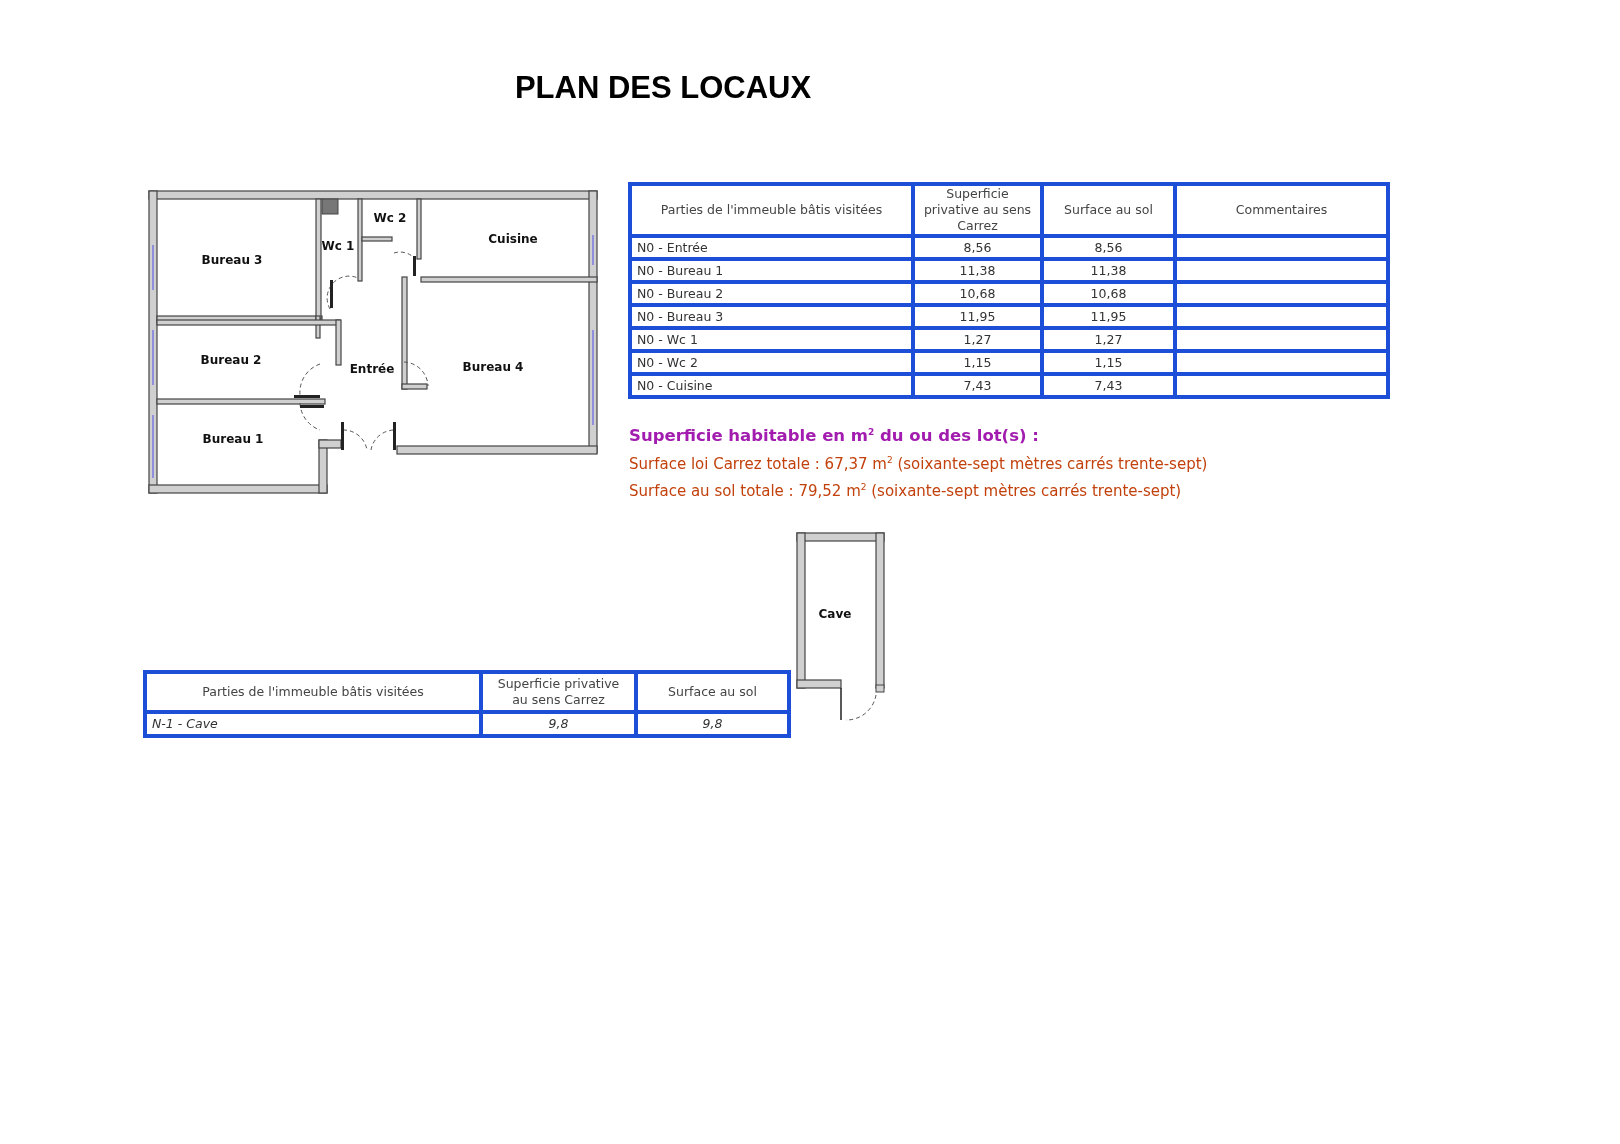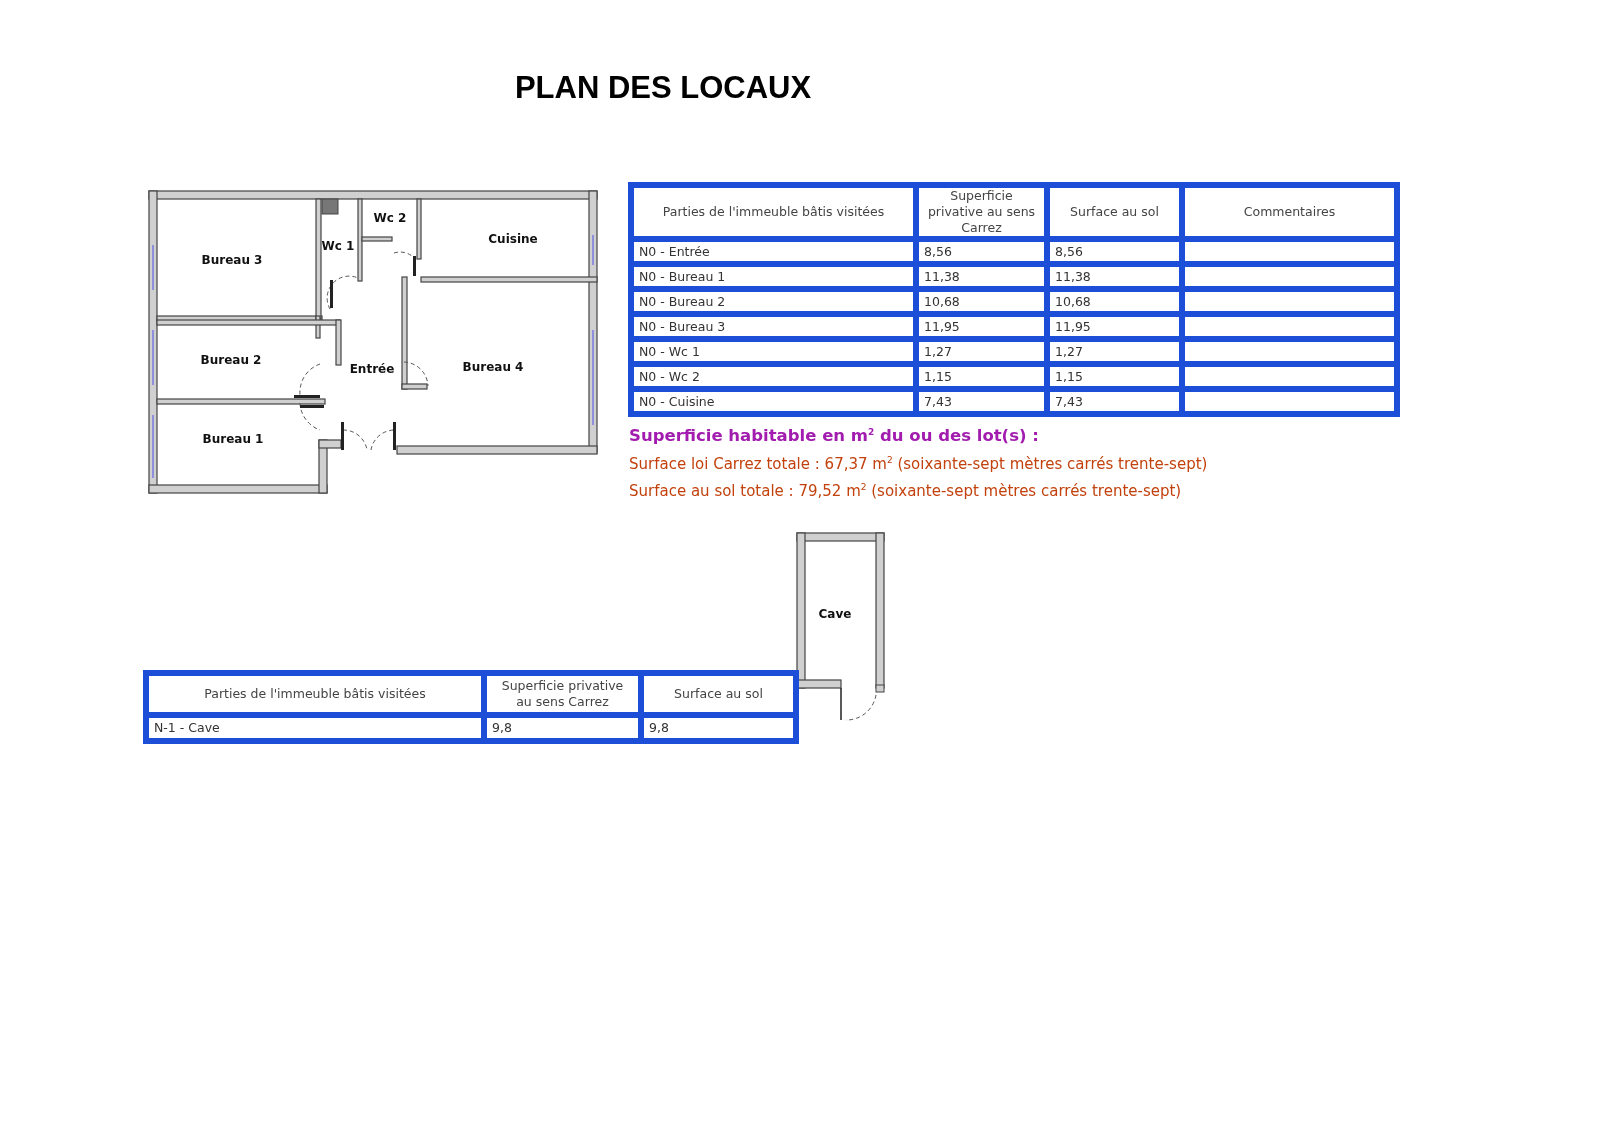--- a/index.html
+++ b/index.html
@@ -1,29 +1,29 @@
 <!DOCTYPE html>
 <html><head>
 <meta charset="utf-8">
 <style>
   html, body { margin: 0; padding: 0; background: #ffffff; }
   body { width: 1620px; height: 1144px; position: relative; overflow: hidden; font-family: "Liberation Sans", sans-serif; color: #333; }
   .title { position: absolute; left: 0; width: 1332px; top: 70px; text-align: center; font-family: "Liberation Sans", sans-serif; font-weight: bold; font-size: 31px; color: #000; letter-spacing: 0px; }
   .title span { position: relative; left: -3px; }
   table.grid { position: absolute; border-collapse: collapse; font-family: "DejaVu Sans", sans-serif; font-size: 12.5px; color: #333; }
-  table.grid td, table.grid th { border: 6px solid #1d4ed8; padding: 0 5px; font-weight: normal; }
+  table.grid td, table.grid th { border: 4px solid #1d4ed8; padding: 0 5px; font-weight: normal; }
   table.grid th { text-align: center; color: #444; line-height: 16px; }
-  table.grid td.num { text-align: left; }
+  table.grid td.num { text-align: center; }
   table.grid td.lbl { text-align: left; margin-left: 25px; }
   #main-table { left: 628px; top: 182px; }
   #main-table th { height: 36px; }
   #main-table td { height: 19px; line-height: 19px; }
   #cave-table { left: 143px; top: 670px; }
   #cave-table th { height: 36px; }
-  #cave-table td { height: 20px; line-height: 20px; }
+  #cave-table td { height: 20px; line-height: 20px; font-style: italic; }
   .summary { position: absolute; left: 629px; top: 426px; font-family: "DejaVu Sans", sans-serif; color: #222; }
   .summary .head { font-weight: bold; font-size: 16.5px; color: #a21caf; margin-bottom: 4px; }
   .summary .line { font-size: 15px; line-height: 23px; color: #c2410c; }
   sup { font-size: 9px; }
   svg.plan { position: absolute; left: 0; top: 0; }
   .room-label { font-family: "DejaVu Sans", sans-serif; font-weight: bold; font-size: 12px; fill: #111; }
 </style>
 </head>
 <body>
 

